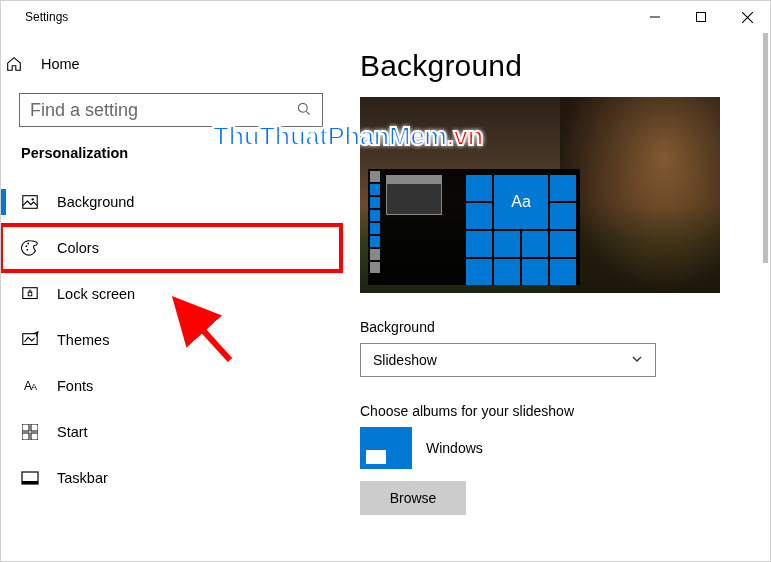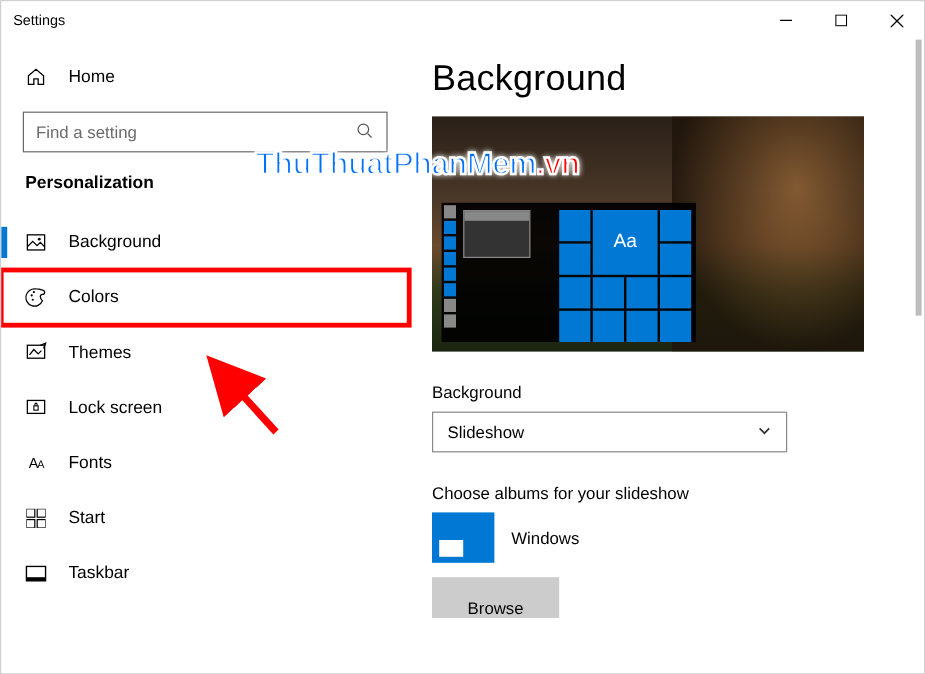--- a/index.html
+++ b/index.html
@@ -11,21 +11,21 @@
   width: 771px;
   height: 562px;
   overflow: hidden;
   position: relative;
   border: 1px solid #d0d0d0;
 }
 .titlebar {
   display: flex;
   align-items: center;
   height: 32px;
-  padding-left: 10px;
+  padding-left: 24px;
   position: relative;
 }
 .titlebar-title { font-size: 12px; }
 .titlebar-controls {
   position: absolute;
   right: 0; top: 0;
   display: flex;
 }
 .tctrl {
   width: 46px; height: 32px;
@@ -39,40 +39,40 @@
   display: flex;
   height: calc(100% - 32px);
 }
 .sidebar {
   width: 340px;
   padding: 10px 0 0 0;
 }
 .home-row {
   display: flex; align-items: center;
   height: 42px;
-  padding-left: 20px;
+  padding-left: 4px;
   gap: 18px;
 }
 .home-row .icn { width: 18px; }
 .home-label { font-size: 14.5px; }
 .search-wrap {
   padding: 8px 18px 12px 18px;
 }
 .search-box {
   position: relative;
   border: 1px solid #6a6a6a;
   height: 34px;
   display: flex; align-items: center;
   padding: 0 10px;
   color: #666;
 }
 .search-box input {
   border: none; outline: none;
   flex: 1;
-  font-size: 14px;
+  font-size: 18px;
   font-family: inherit;
   color: #a16207;
 }
 .search-box input::placeholder { color: #6a6a6a; }
 .search-icon { position: absolute; right: 10px; }
 .section-header {
   font-weight: 600;
   font-size: 14.5px;
   padding: 6px 20px 6px 20px;
   margin-bottom: 12px;
@@ -192,21 +192,21 @@
   content:"";
   position:absolute;
   left: 6px; bottom: 5px;
   width: 20px; height: 14px;
   background: #fff;
 }
 .browse-btn {
   margin-top: 12px;
   width: 106px; height: 34px;
   background: #ccc;
-  display: flex; align-items: flex-end; justify-content: center;
+  display: flex; align-items: center; justify-content: center;
   font-size: 14px;
 }
 .scrollbar {
   position: absolute;
   right: 2px; top: 0;
   width: 5px; height: 230px;
   background: #bdbdbd;
 }
 
 .watermark {
@@ -298,36 +298,36 @@
             <circle cx="7" cy="12" r="1" fill="#000"></circle>
           </svg>
       </span>
       <span class="nav-label">Colors</span>
     </div>
 
     <div class="nav-item">
       <span class="icn">
         <svg width="18" height="18" viewBox="0 0 20 20">
             <rect x="2" y="3" width="16" height="12" fill="none" stroke="#000" stroke-width="1.2"></rect>
+            <rect x="8" y="8" width="4" height="4" fill="none" stroke="#000" stroke-width="1"></rect>
+            <path d="M9 8 V6.5 A1 1 0 0 1 11 6.5 V8" fill="none" stroke="#000" stroke-width="1"></path>
+          </svg>
+      </span>
+      <span class="nav-label">Lock screen</span>
+    </div>
+
+    <div class="nav-item">
+      <span class="icn">
+        <svg width="18" height="18" viewBox="0 0 20 20">
+            <rect x="2" y="3" width="16" height="12" fill="none" stroke="#000" stroke-width="1.2"></rect>
             <path d="M4 12 L8 7 L12 11 L15 8" fill="none" stroke="#000" stroke-width="1.2"></path>
             <path d="M14 3 L19 1 L17 6" fill="none" stroke="#000" stroke-width="1.2"></path>
           </svg>
       </span>
       <span class="nav-label">Themes</span>
-    </div>
-
-    <div class="nav-item">
-      <span class="icn">
-        <svg width="18" height="18" viewBox="0 0 20 20">
-            <rect x="2" y="3" width="16" height="12" fill="none" stroke="#000" stroke-width="1.2"></rect>
-            <rect x="8" y="8" width="4" height="4" fill="none" stroke="#000" stroke-width="1"></rect>
-            <path d="M9 8 V6.5 A1 1 0 0 1 11 6.5 V8" fill="none" stroke="#000" stroke-width="1"></path>
-          </svg>
-      </span>
-      <span class="nav-label">Lock screen</span>
     </div>
 
     <div class="nav-item">
       <span class="icn">
         <span style="font-size:12px; letter-spacing:-1px;">A<span style="font-size:9px;">A</span></span>
       </span>
       <span class="nav-label">Fonts</span>
     </div>
 
     <div class="nav-item">

